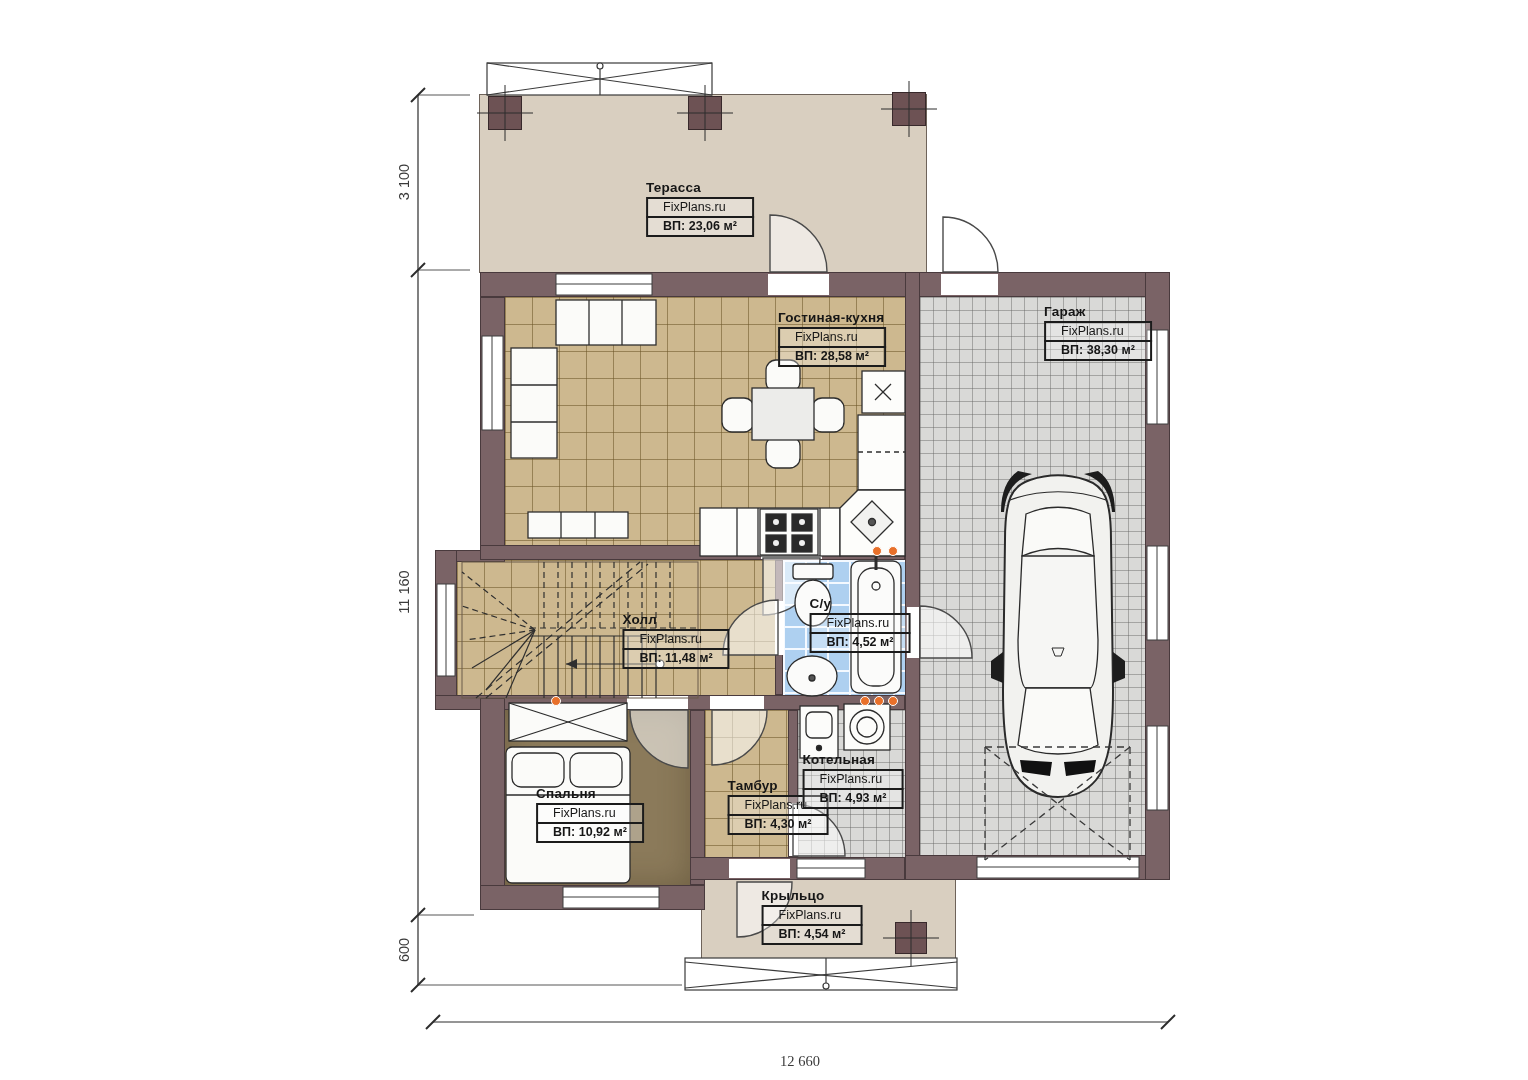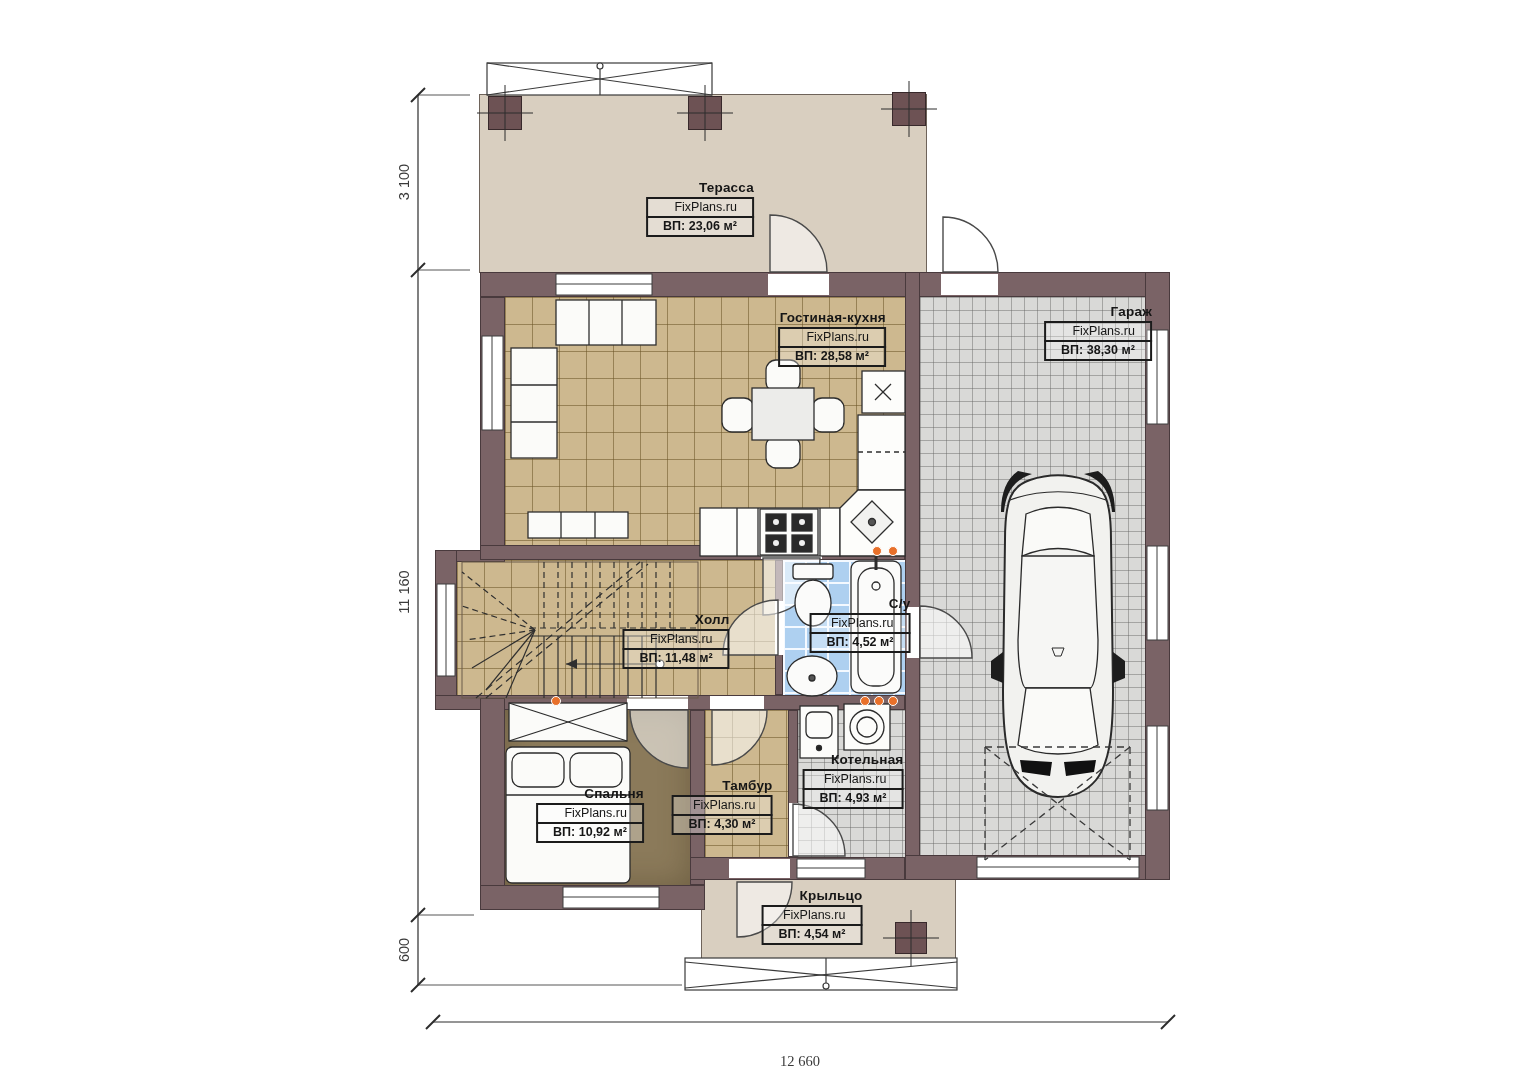--- a/index.html
+++ b/index.html
@@ -25,21 +25,21 @@
     background-color:#aed0f0;
     background-image:
       repeating-linear-gradient(to right, #f4f9ff 0 2px, transparent 2px 22px),
       repeating-linear-gradient(to bottom, #f4f9ff 0 2px, transparent 2px 22px);
   }
   .f-brown { background:#8b7a5a; box-shadow: inset 0 0 30px rgba(60,48,25,.35); }
 
   .wall { position:absolute; background:#7a6366; box-shadow: inset 0 0 0 1px #493a3d; }
   .column { position:absolute; background:#6d5254; box-shadow: inset 0 0 0 1px #38292b; }
 
-  .room-label { position:absolute; transform:translateX(-50%); text-align:right; color:#161616; z-index:40; width:max-content; }
+  .room-label { position:absolute; transform:translateX(-50%); text-align:left; color:#161616; z-index:40; width:max-content; }
   .room-name { font-weight:bold; font-size:13.5px; letter-spacing:.2px; margin-bottom:2px; }
   .room-box { display:block; border:2px solid #1b1b1b; background:rgba(255,255,255,.3); font-size:12.5px; line-height:17px; padding:0 15px; }
   .room-box + .room-box { margin-top:-2px;font-weight:bold; }
 
   .dim-label { position:absolute; font-size:14.5px; color:#3a3a3a; z-index:40; white-space:nowrap; }
   .dim-v { transform:translate(-50%,-50%) rotate(-90deg); transform-origin:center; }
   .dim-h { transform:translateX(-50%); }
 </style>
 </head>
 <body>
@@ -361,21 +361,21 @@
     <span class="room-box">FixPlans.ru</span>
     <span class="room-box">ВП: 4,52 м²</span>
   </div>
 
   <div class="room-label" style="left:590px; top:786px;">
     <div class="room-name">Спальня</div>
     <span class="room-box">FixPlans.ru</span>
     <span class="room-box">ВП: 10,92 м²</span>
   </div>
 
-  <div class="room-label" style="left:722px; top:778px;">
+  <div class="room-label" style="left:778px; top:778px;">
     <div class="room-name">Тамбур</div>
     <span class="room-box">FixPlans.ru</span>
     <span class="room-box">ВП: 4,30 м²</span>
   </div>
 
   <div class="room-label" style="left:853px; top:752px;">
     <div class="room-name">Котельная</div>
     <span class="room-box">FixPlans.ru</span>
     <span class="room-box">ВП: 4,93 м²</span>
   </div>

